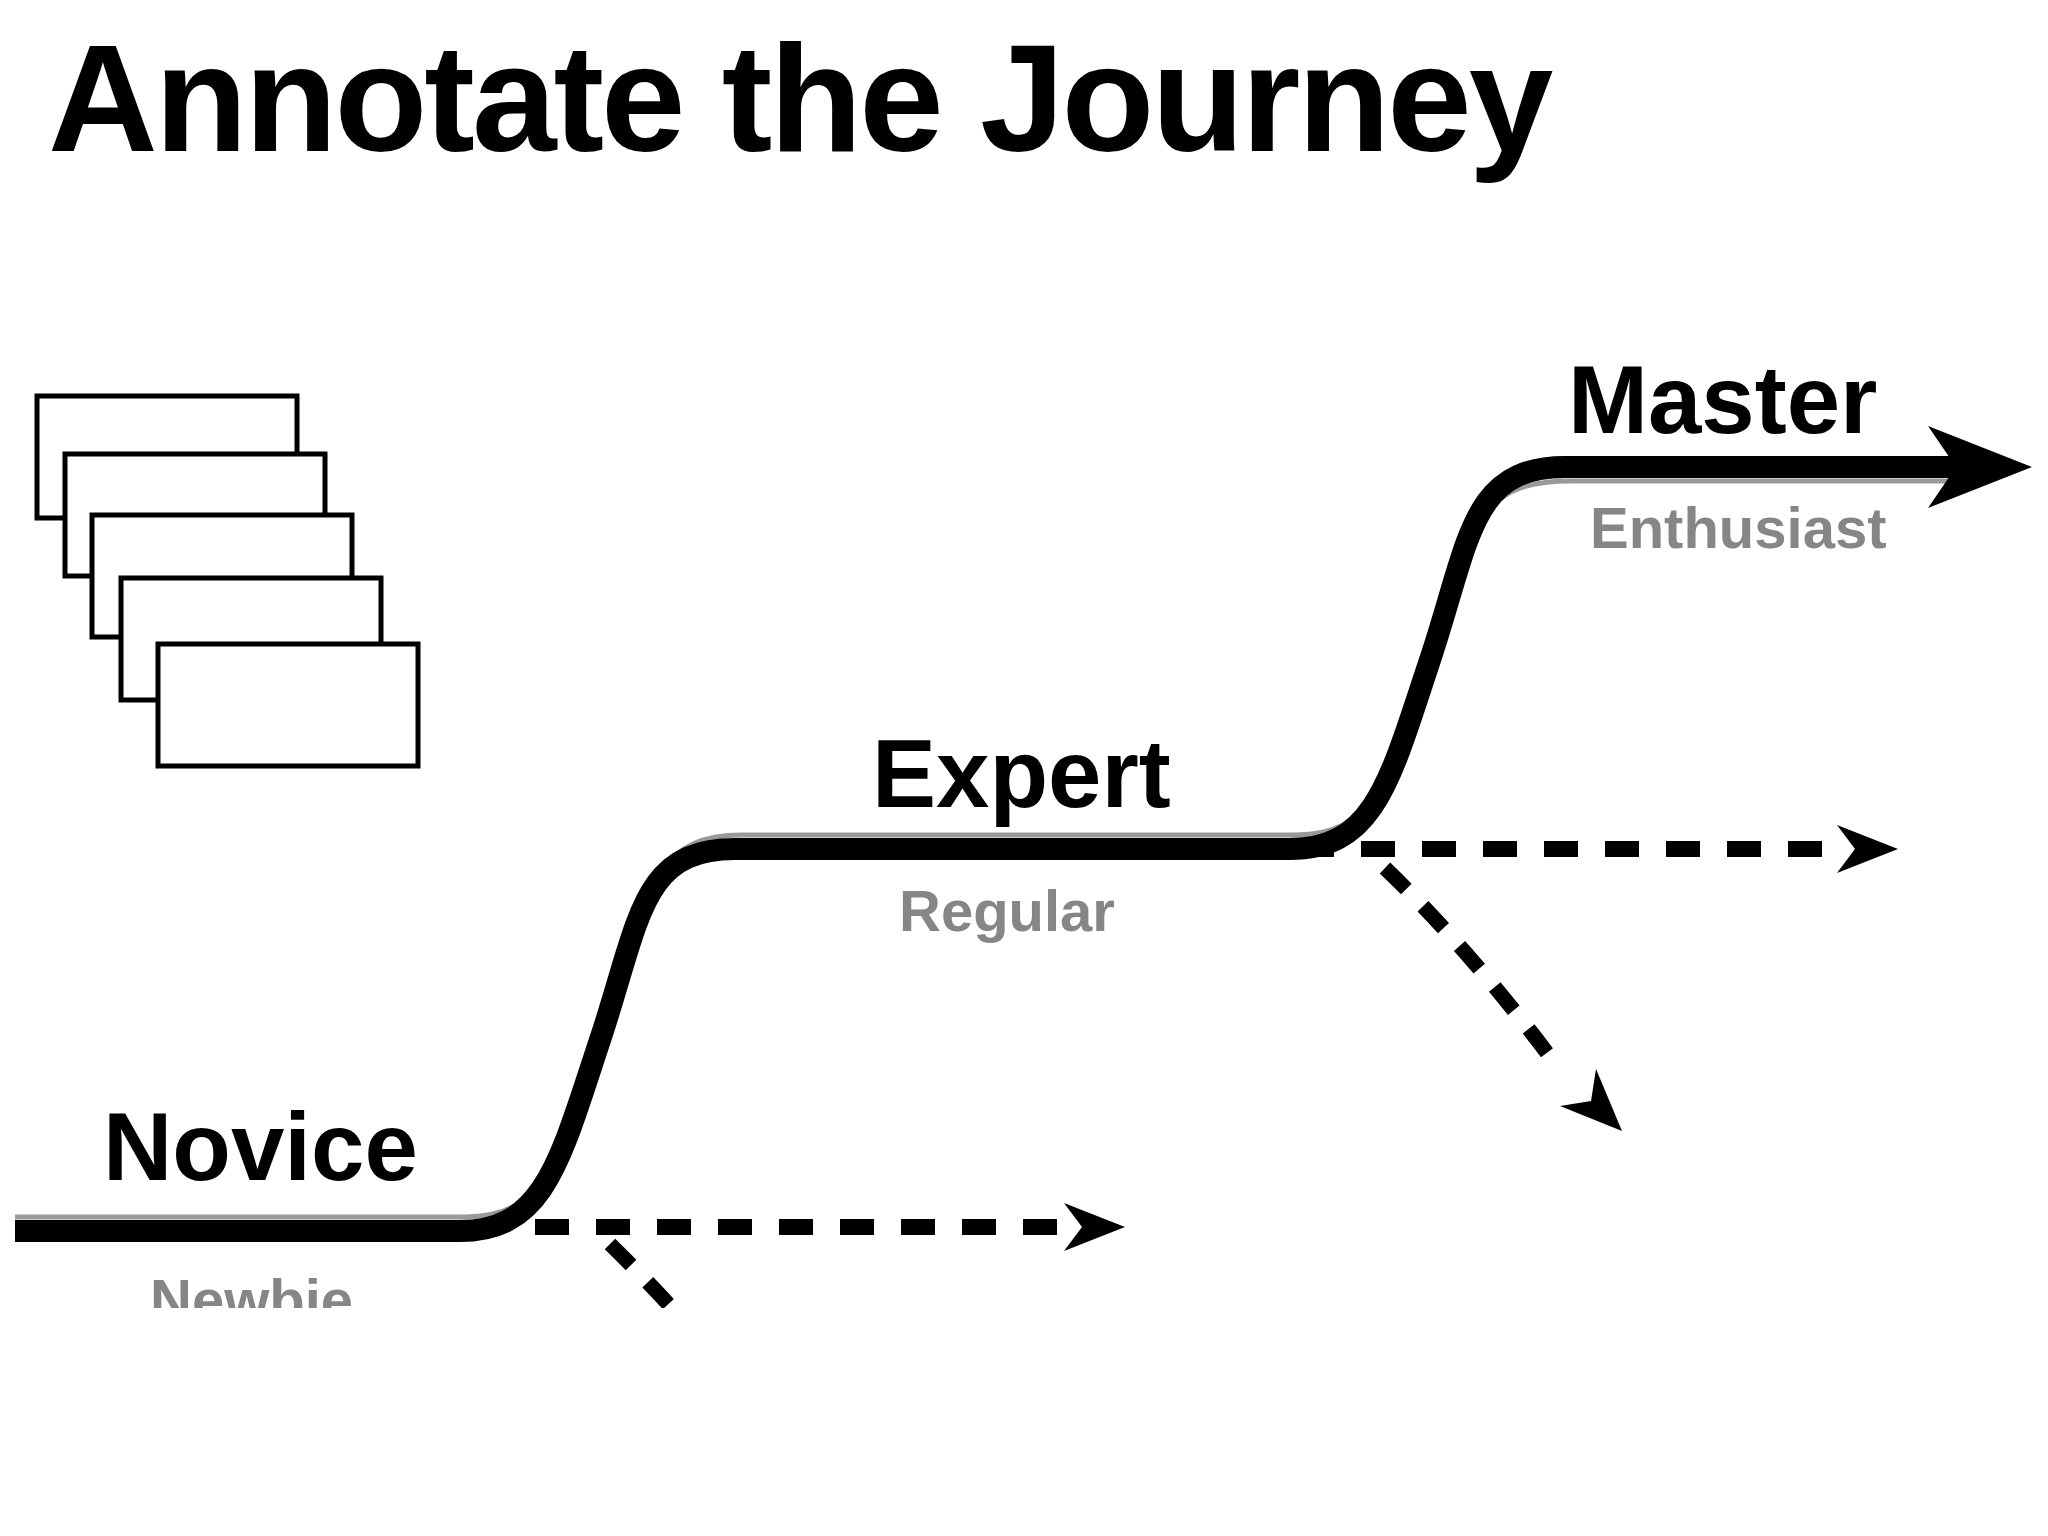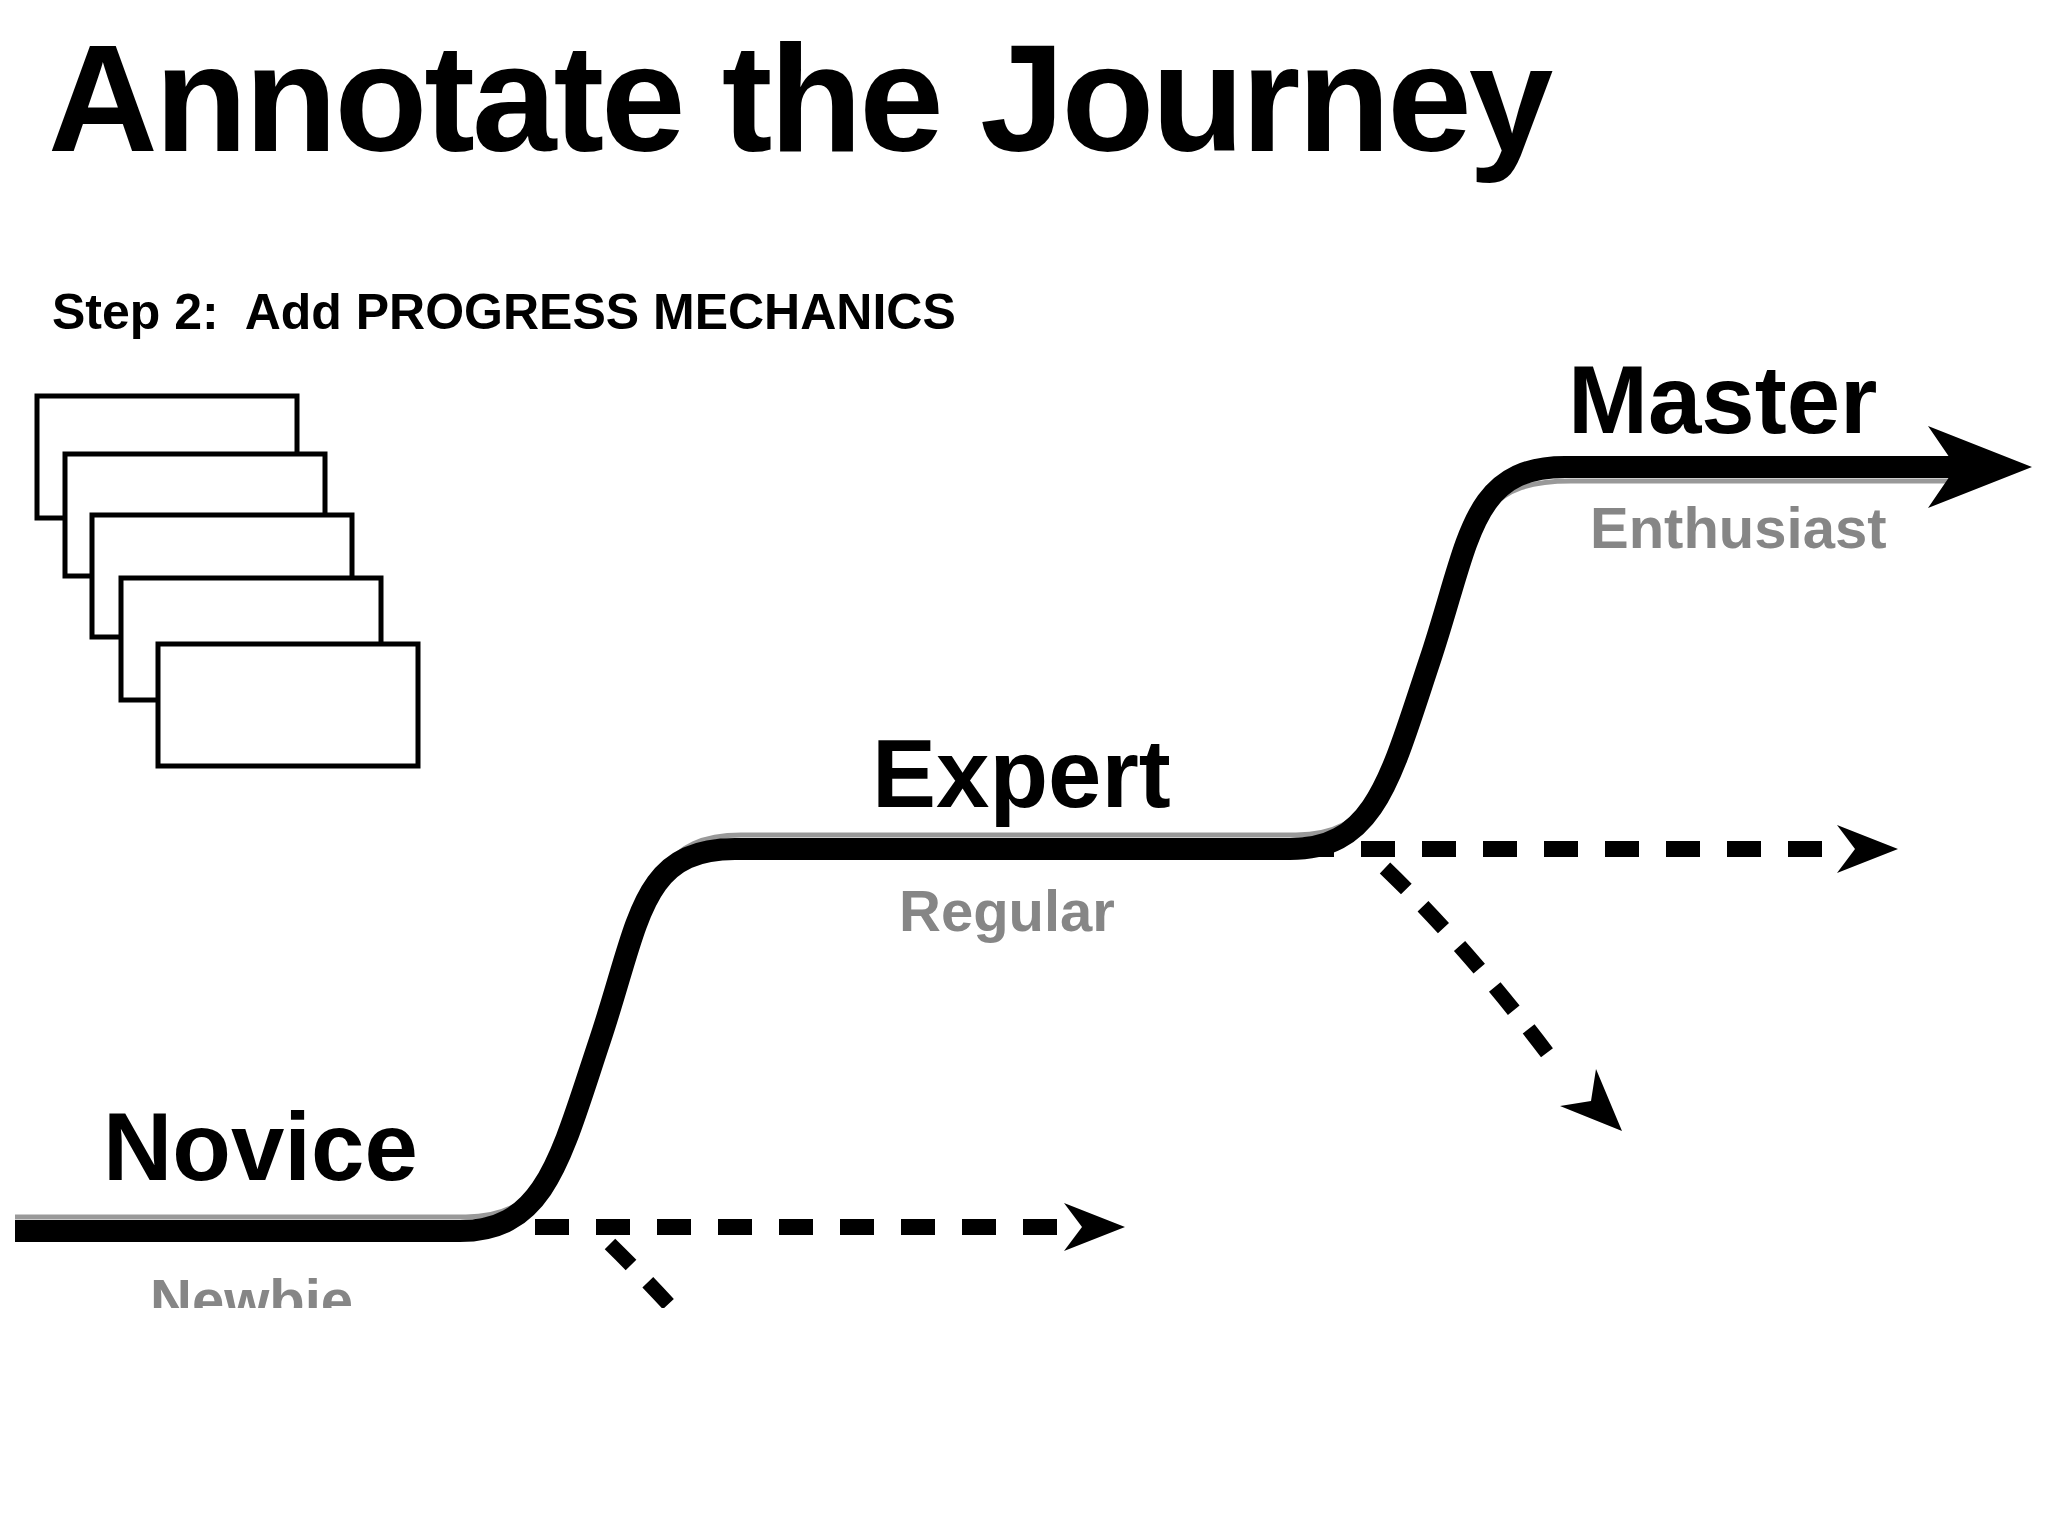--- a/index.html
+++ b/index.html
@@ -13,21 +13,20 @@
   .stage-name{font-size:96px;font-weight:700;fill:#000000;}
   .stage-persona{font-size:58px;font-weight:700;fill:#868686;}
   svg text{font-family:"Liberation Sans","DejaVu Sans",sans-serif;}
 </style>
 </head>
 <body>
 
 <div class="slide">
 
   <div class="title">Annotate the Journey</div>
-  <div class="step-label">Step 2:  Add PROGRESS MECHANICS</div>
 
   <svg width="2048" height="1536" viewBox="0 0 2048 1536">
 
     <g fill="#ffffff" stroke="#000000" stroke-width="5">
       <rect x="37" y="396" width="260" height="122"></rect>
       <rect x="65" y="454" width="260" height="122"></rect>
       <rect x="92" y="515" width="260" height="122"></rect>
       <rect x="121" y="578" width="260" height="122"></rect>
       <rect x="158" y="644" width="260" height="122"></rect>
     </g>

